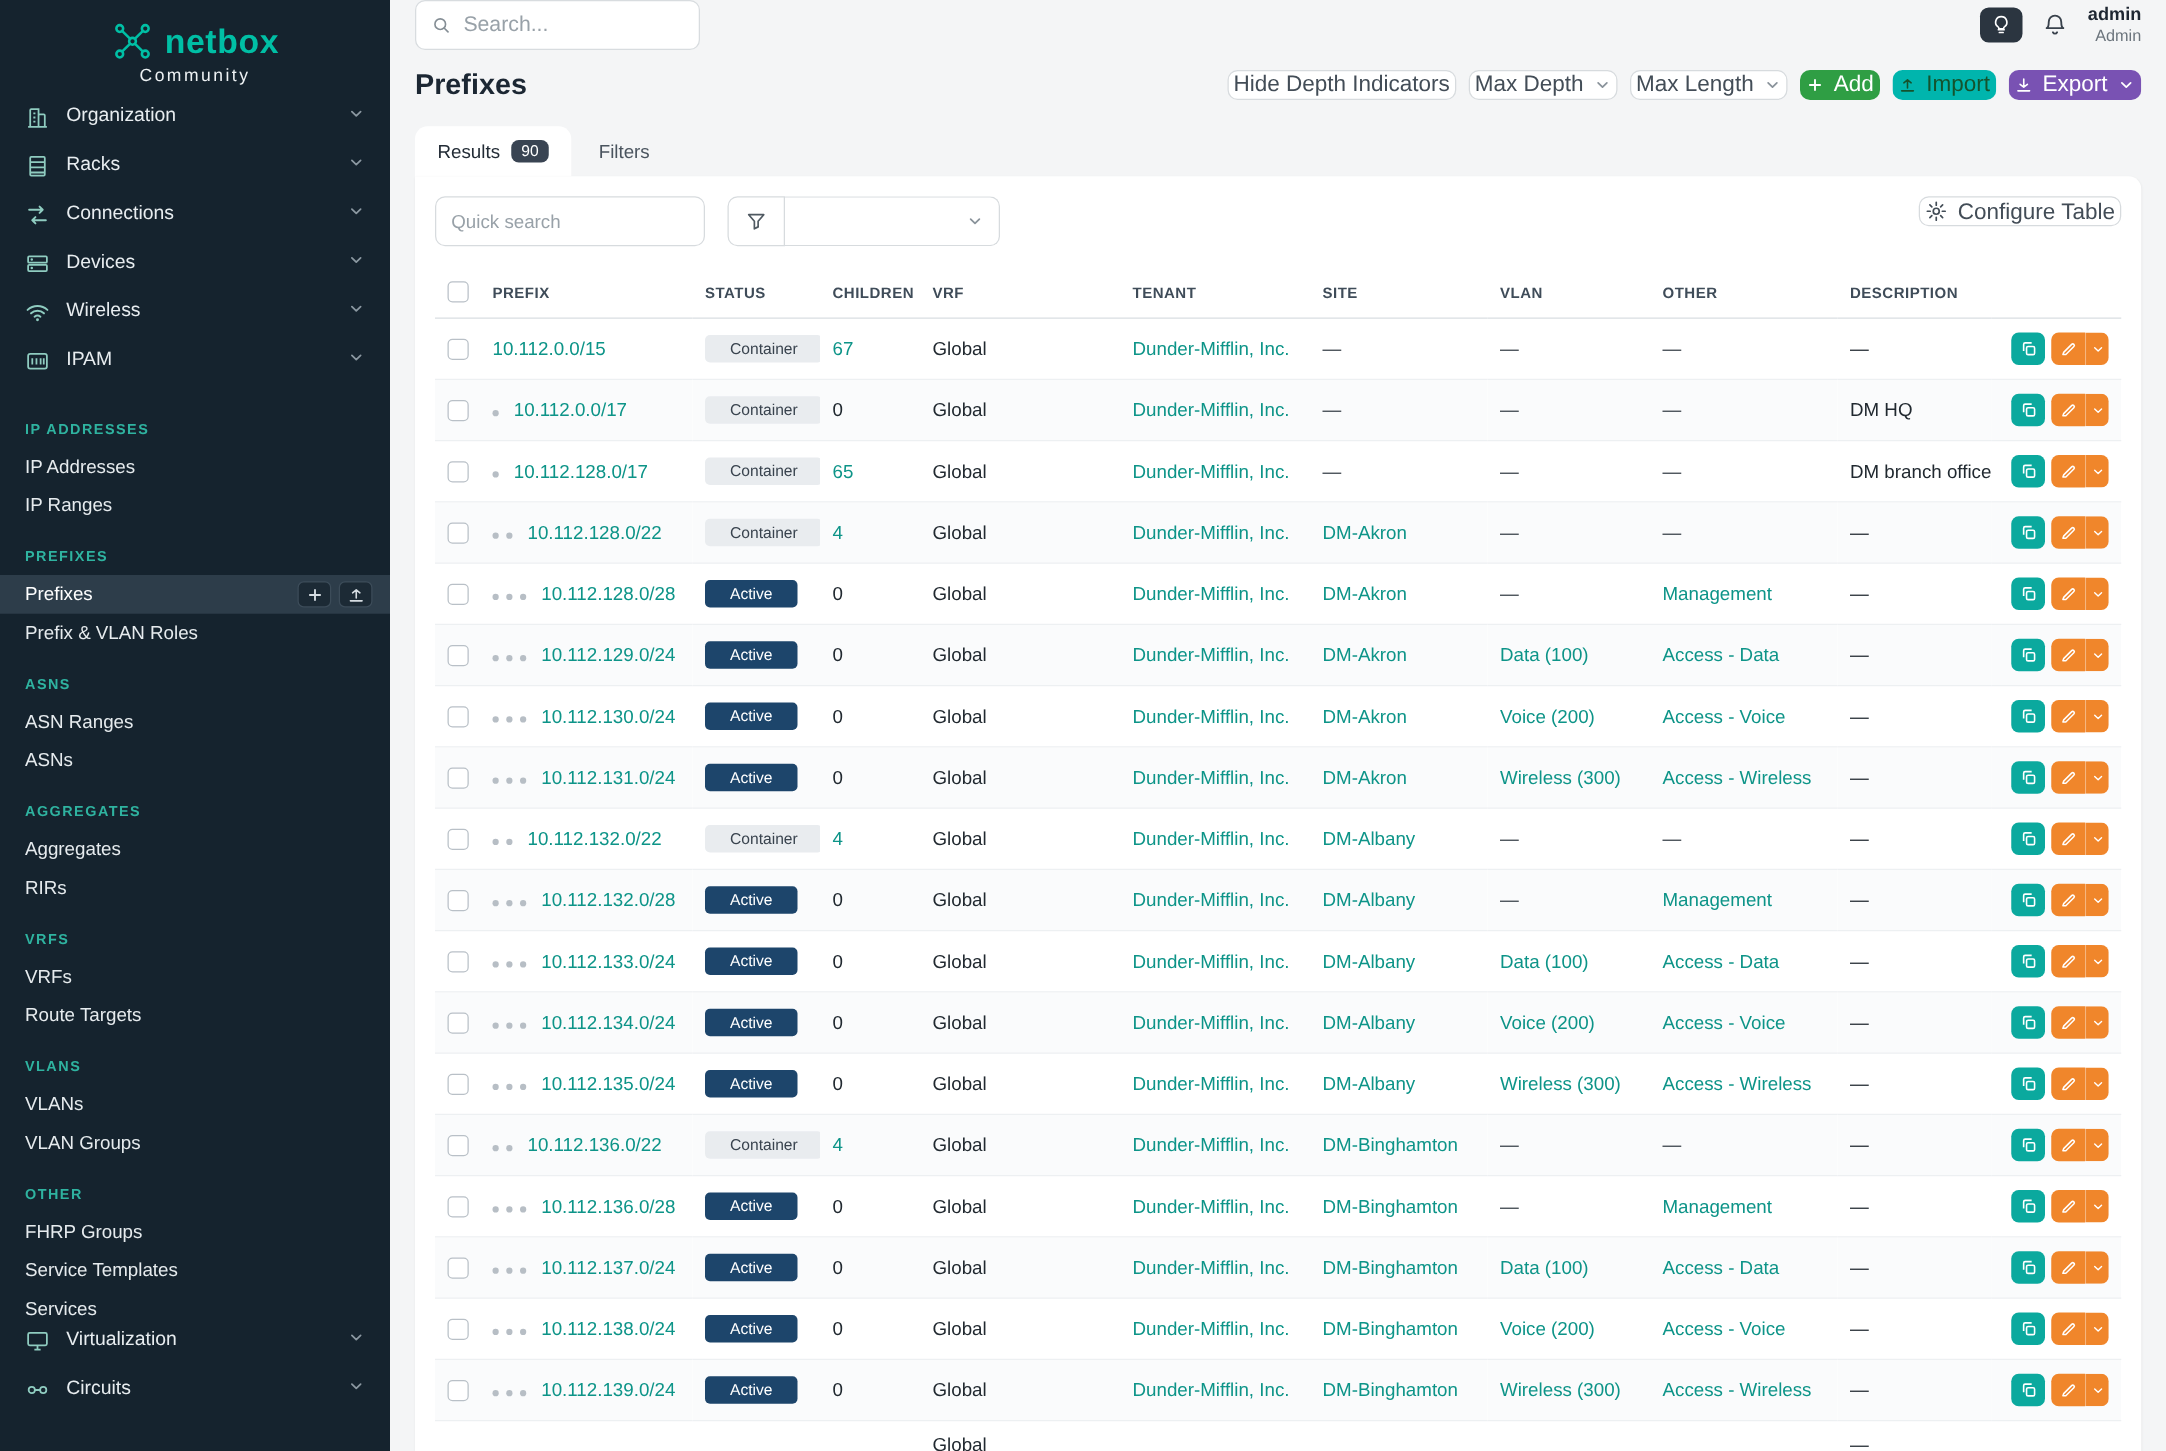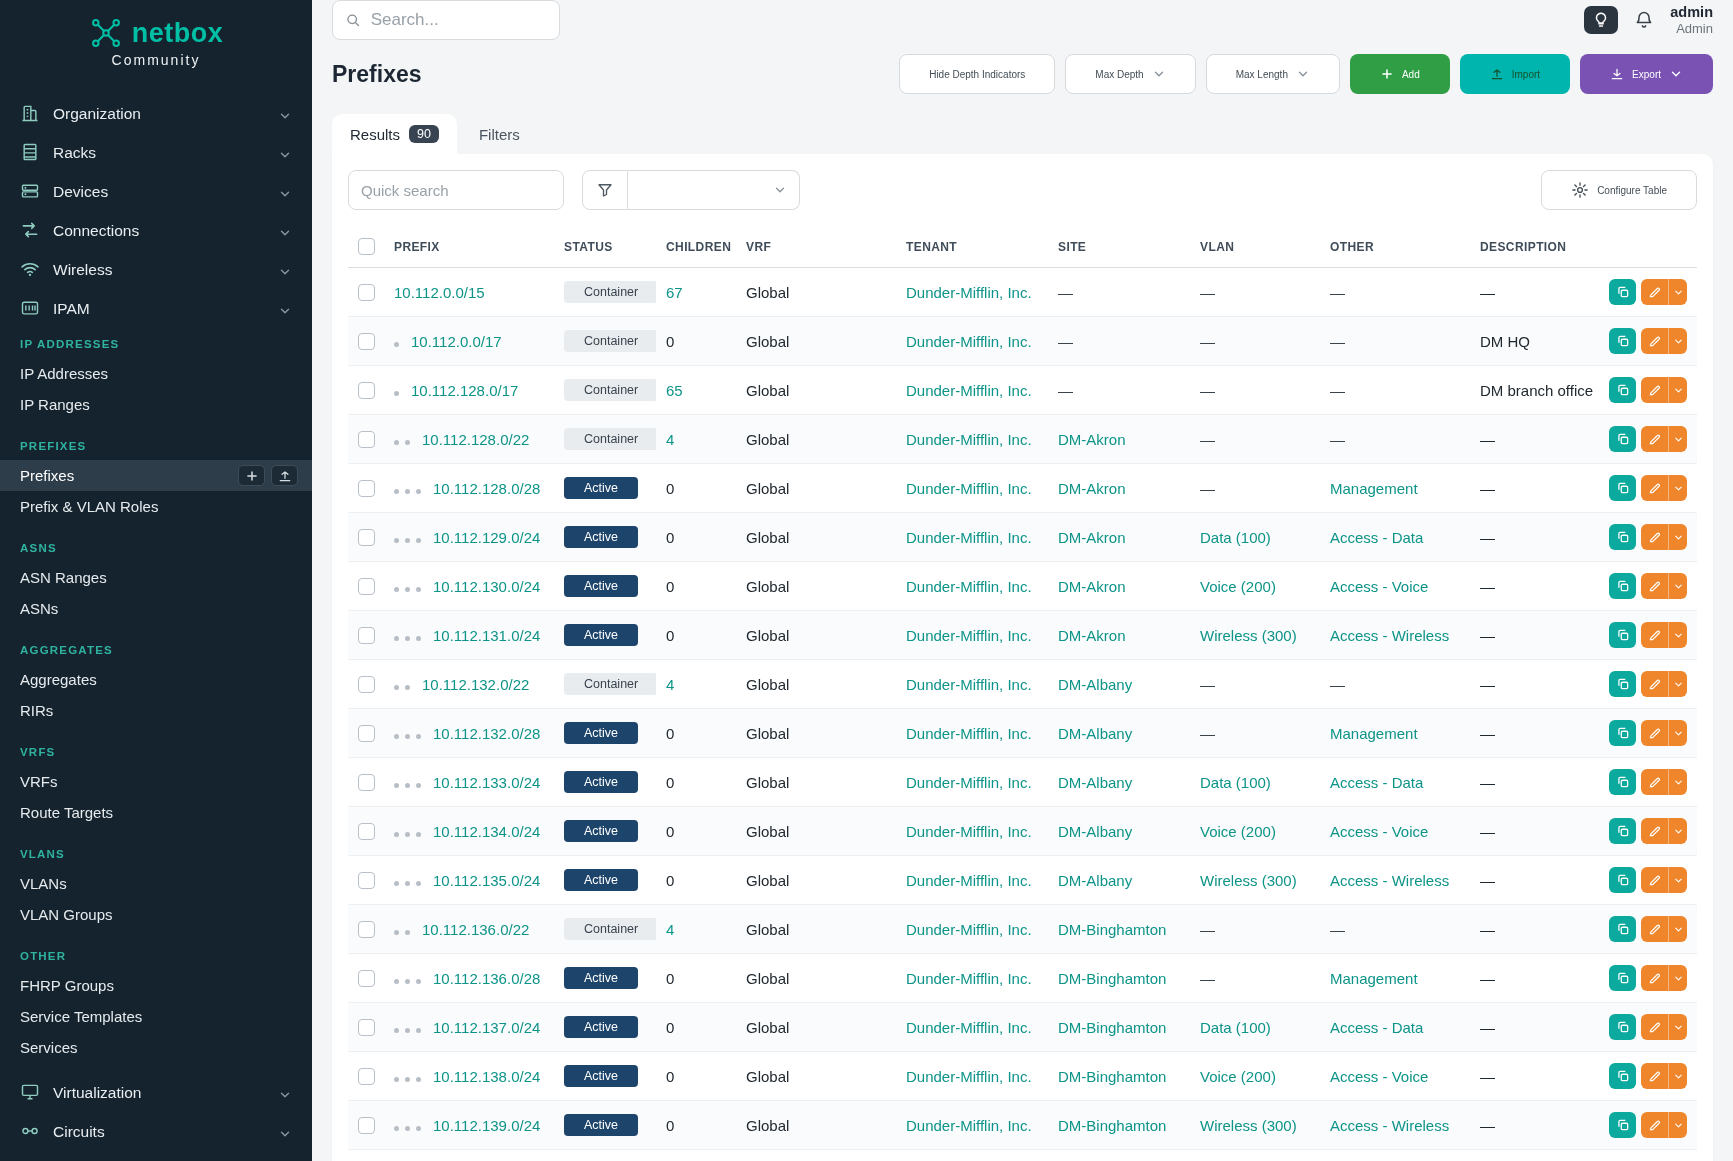--- a/index.html
+++ b/index.html
@@ -7,21 +7,21 @@
   body{font-family:"Liberation Sans",sans-serif;display:flex;background:#f4f5f6;color:#222;font-size:15px}
 
   
   .sidebar{width:312px;min-width:312px;height:100%;background:var(--c-sidebar-bg,#15232e);color:#dfe5e9;overflow:hidden;display:flex;flex-direction:column}
   .logo-block{padding:16px 0 8px;text-align:center}
   .logo-row{display:flex;align-items:center;justify-content:center;gap:9px}
   .logo-icon{width:34px;height:34px}
   .brand{color:var(--c-brand,#00bfa5);font-size:27px;font-weight:bold;letter-spacing:.5px}
   .brand-sub{color:#eef2f4;font-size:14px;margin-top:2px;letter-spacing:2px}
   .side-nav{padding-top:8px;flex:1;overflow:hidden}
-  .side-group{display:flex;align-items:flex-end;gap:13px;height:39px;padding:0 20px;font-size:15.5px;cursor:pointer;color:#e8edf0}
+  .side-group{display:flex;align-items:flex-start;gap:13px;height:39px;padding:0 20px;font-size:15.5px;cursor:pointer;color:#e8edf0}
   .side-group .grp{color:#8fccc0}
   .chev{color:#8b98a1;margin-left:auto}
   .side-sec-title{color:var(--c-section-teal,#2fb3a0);font-size:11.5px;font-weight:bold;letter-spacing:1.2px;padding:20px 20px 8px}
   .side-item{height:31px;display:flex;align-items:center;padding:0 14px 0 20px;font-size:15px;color:#e6ebee;cursor:pointer}
   .side-item.active{background:#2d3d4a;color:#fff}
   .side-acts{margin-left:auto;display:flex;gap:6px}
   .mini-btn{background:#1c2a35;border:1px solid #3c4c59;border-radius:5px;color:#d6dde2;width:27px;height:21px;display:flex;align-items:center;justify-content:center;cursor:pointer;padding:0}
 
   
   .main{flex:1;display:flex;flex-direction:column;overflow:hidden}
@@ -32,21 +32,21 @@
   .topbar-right{display:flex;align-items:center;gap:16px}
   .bulb-btn{width:34px;height:28px;border-radius:7px;background:#2b3540;color:#fff;display:flex;align-items:center;justify-content:center;border:none;cursor:pointer}
   .bell-btn{background:none;border:none;color:#39424c;cursor:pointer;display:flex}
   .user-block{text-align:right;line-height:1.2;cursor:pointer}
   .user-name{font-weight:bold;font-size:14.5px;color:#1e2732}
   .user-role{font-size:13px;color:#6c757d}
 
   .page-head{display:flex;align-items:center;justify-content:space-between;padding:14px 20px 0}
   .page-title{font-size:23px;font-weight:bold;color:#1c2733}
   .controls{display:flex;gap:10px;align-items:center}
-  .btn{height:40px;display:inline-flex;align-items:center;gap:8px;padding:0 29px;border-radius:8px;font-size:10px;cursor:pointer;border:1px solid transparent;white-space:nowrap}
+  .btn{height:24px;display:inline-flex;align-items:center;gap:8px;padding:0 4px;border-radius:8px;font-size:18px;cursor:pointer;border:1px solid transparent;white-space:nowrap}
   .btn-outline{background:#fff;border-color:#d7dbde;color:#434d57}
   .btn-green{background:var(--c-add-green,#2f9e44);color:#fff}
   .btn-cyan{background:var(--c-import-teal,#00b5ad);color:#14532d}
   .btn-purple{background:var(--c-export-purple,#7952b3);color:#fff}
   .chev-gray{color:#8a939b}
 
   .tabs{display:flex;gap:4px;padding:20px 20px 0;align-items:flex-end}
   .tab{display:flex;align-items:flex-end;gap:9px;padding:11px 18px;font-size:15px;color:#4a545e;border-radius:10px 10px 0 0;cursor:pointer}
   .tab.active{background:#fff;color:#222b35}
   .tab-badge{background:#394452;color:#fff;font-size:12.5px;border-radius:6px;padding:2px 8px}
@@ -134,40 +134,40 @@
           </span>
           <span>Racks</span>
           <span class="icon xs chev">
             <svg viewBox="0 0 24 24" fill="none" stroke="currentColor" stroke-width="2.4" stroke-linecap="round" stroke-linejoin="round">
               <polyline points="6 9 12 15 18 9"></polyline>
             </svg>
           </span>
         </div>
         <div class="side-group">
           <span class="icon md grp">
+            <svg viewBox="0 0 24 24" fill="none" stroke="currentColor" stroke-width="1.9" stroke-linecap="round" stroke-linejoin="round">
+              <path d="M4 7h13M14 4l3 3-3 3M20 17H7M10 14l-3 3 3 3"></path>
+            </svg>
+          </span>
+          <span>Connections</span>
+          <span class="icon xs chev">
+            <svg viewBox="0 0 24 24" fill="none" stroke="currentColor" stroke-width="2.4" stroke-linecap="round" stroke-linejoin="round">
+              <polyline points="6 9 12 15 18 9"></polyline>
+            </svg>
+          </span>
+        </div>
+        <div class="side-group">
+          <span class="icon md grp">
             <svg viewBox="0 0 24 24" fill="none" stroke="currentColor" stroke-width="1.7">
               <rect x="3" y="5" width="18" height="6" rx="1"></rect>
               <rect x="3" y="13" width="18" height="6" rx="1"></rect>
               <path d="M6.5 8h.01M6.5 16h.01" stroke-width="2.4" stroke-linecap="round"></path>
             </svg>
           </span>
           <span>Devices</span>
-          <span class="icon xs chev">
-            <svg viewBox="0 0 24 24" fill="none" stroke="currentColor" stroke-width="2.4" stroke-linecap="round" stroke-linejoin="round">
-              <polyline points="6 9 12 15 18 9"></polyline>
-            </svg>
-          </span>
-        </div>
-        <div class="side-group">
-          <span class="icon md grp">
-            <svg viewBox="0 0 24 24" fill="none" stroke="currentColor" stroke-width="1.9" stroke-linecap="round" stroke-linejoin="round">
-              <path d="M4 7h13M14 4l3 3-3 3M20 17H7M10 14l-3 3 3 3"></path>
-            </svg>
-          </span>
-          <span>Connections</span>
           <span class="icon xs chev">
             <svg viewBox="0 0 24 24" fill="none" stroke="currentColor" stroke-width="2.4" stroke-linecap="round" stroke-linejoin="round">
               <polyline points="6 9 12 15 18 9"></polyline>
             </svg>
           </span>
         </div>
         <div class="side-group">
           <span class="icon md grp">
             <svg viewBox="0 0 24 24" fill="none" stroke="currentColor" stroke-width="1.9" stroke-linecap="round">
               <path d="M2.5 9.5a14 14 0 0 1 19 0M5.8 12.8a9 9 0 0 1 12.4 0M9.2 16a4.6 4.6 0 0 1 5.6 0"></path>

